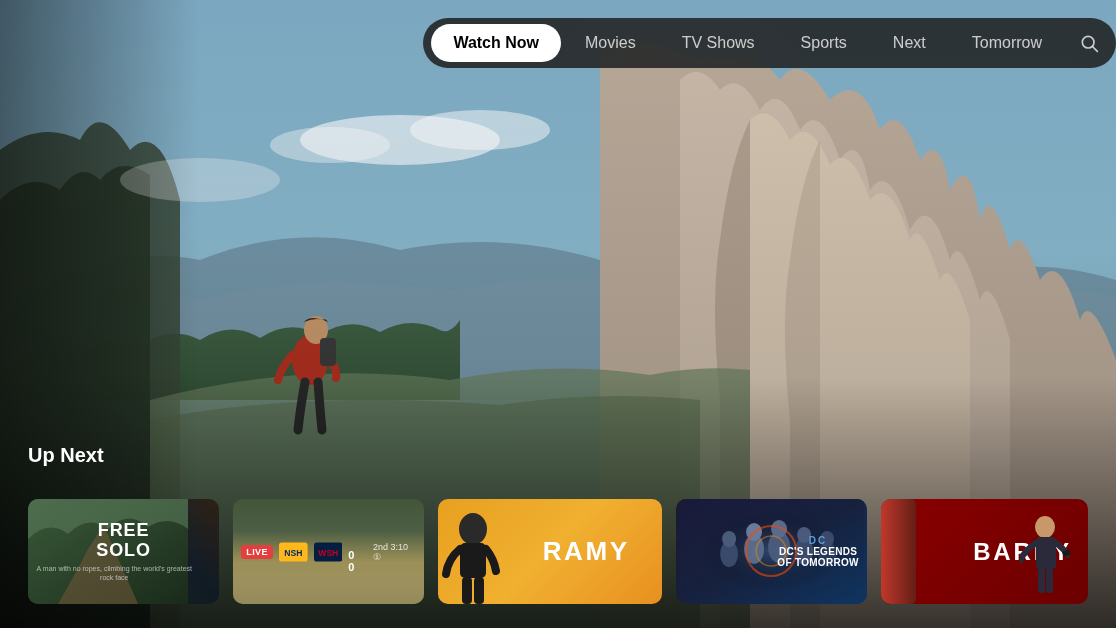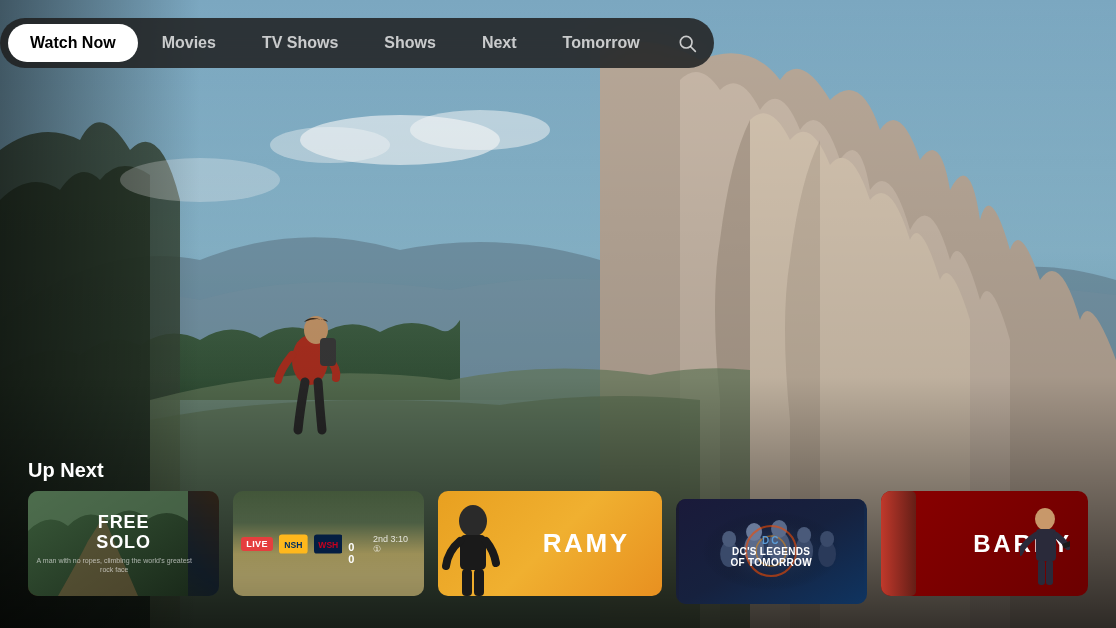--- a/index.html
+++ b/index.html
@@ -33,41 +33,41 @@
       z-index: 1;
     }
 
     
     .nav-bar {
       position: absolute;
       top: 0;
       left: 0;
       right: 0;
       display: flex;
-      justify-content: flex-start;
+      justify-content: flex-end;
       align-items: center;
       padding: 18px 0 12px;
       z-index: 10;
     }
 
     .nav-pill {
       display: flex;
       align-items: center;
       background: rgba(30, 30, 30, 0.85);
       border-radius: 50px;
       padding: 6px 8px;
       gap: 2px;
       backdrop-filter: blur(20px);
     }
 
     .nav-item {
       padding: 10px 22px;
       border-radius: 40px;
       font-size: 16px;
-      font-weight: 700;
+      font-weight: 400;
       color: rgba(255,255,255,0.75);
       cursor: pointer;
       white-space: nowrap;
       transition: background 0.15s;
     }
 
     .nav-item.active {
       background: #fff;
       color: #000;
       font-weight: 600;
@@ -99,21 +99,21 @@
       left: 0;
       right: 0;
       padding: 0 28px 24px;
       z-index: 10;
     }
 
     .up-next-label {
       color: #fff;
       font-size: 20px;
       font-weight: 600;
-      margin-bottom: 9px;
+      margin-bottom: 32px;
     }
 
     .cards-row {
       display: flex;
       gap: 14px;
     }
 
     .card {
       flex: 1;
       height: 105px;
@@ -237,24 +237,23 @@
       bottom: 0;
       width: 70px;
       height: 100%;
     }
 
     
     .card-dc {
       background: linear-gradient(135deg, #1a1a2e, #16213e, #0f3460);
       display: flex;
       align-items: center;
-      justify-content: center;
+      justify-content: flex-end;
       position: relative;
       overflow: hidden;
-      margin-top: 8px;
     }
 
     .dc-content {
       display: flex;
       flex-direction: column;
       align-items: center;
       justify-content: center;
       text-align: center;
       z-index: 2;
     }
@@ -401,21 +400,21 @@
       </linearGradient>
     </defs>
   </svg>
 </div>
 
 <nav class="nav-bar">
   <div class="nav-pill">
     <div class="nav-item active">Watch Now</div>
     <div class="nav-item">Movies</div>
     <div class="nav-item">TV Shows</div>
-    <div class="nav-item">Shows</div>
+    <div class="nav-item">Sports</div>
     <div class="nav-item">Next</div>
     <div class="nav-item">Tomorrow</div>
     <div class="nav-search">
       <svg viewBox="0 0 24 24">
         <circle cx="11" cy="11" r="7"></circle>
         <line x1="16.5" y1="16.5" x2="22" y2="22"></line>
       </svg>
     </div>
   </div>
 </nav>

